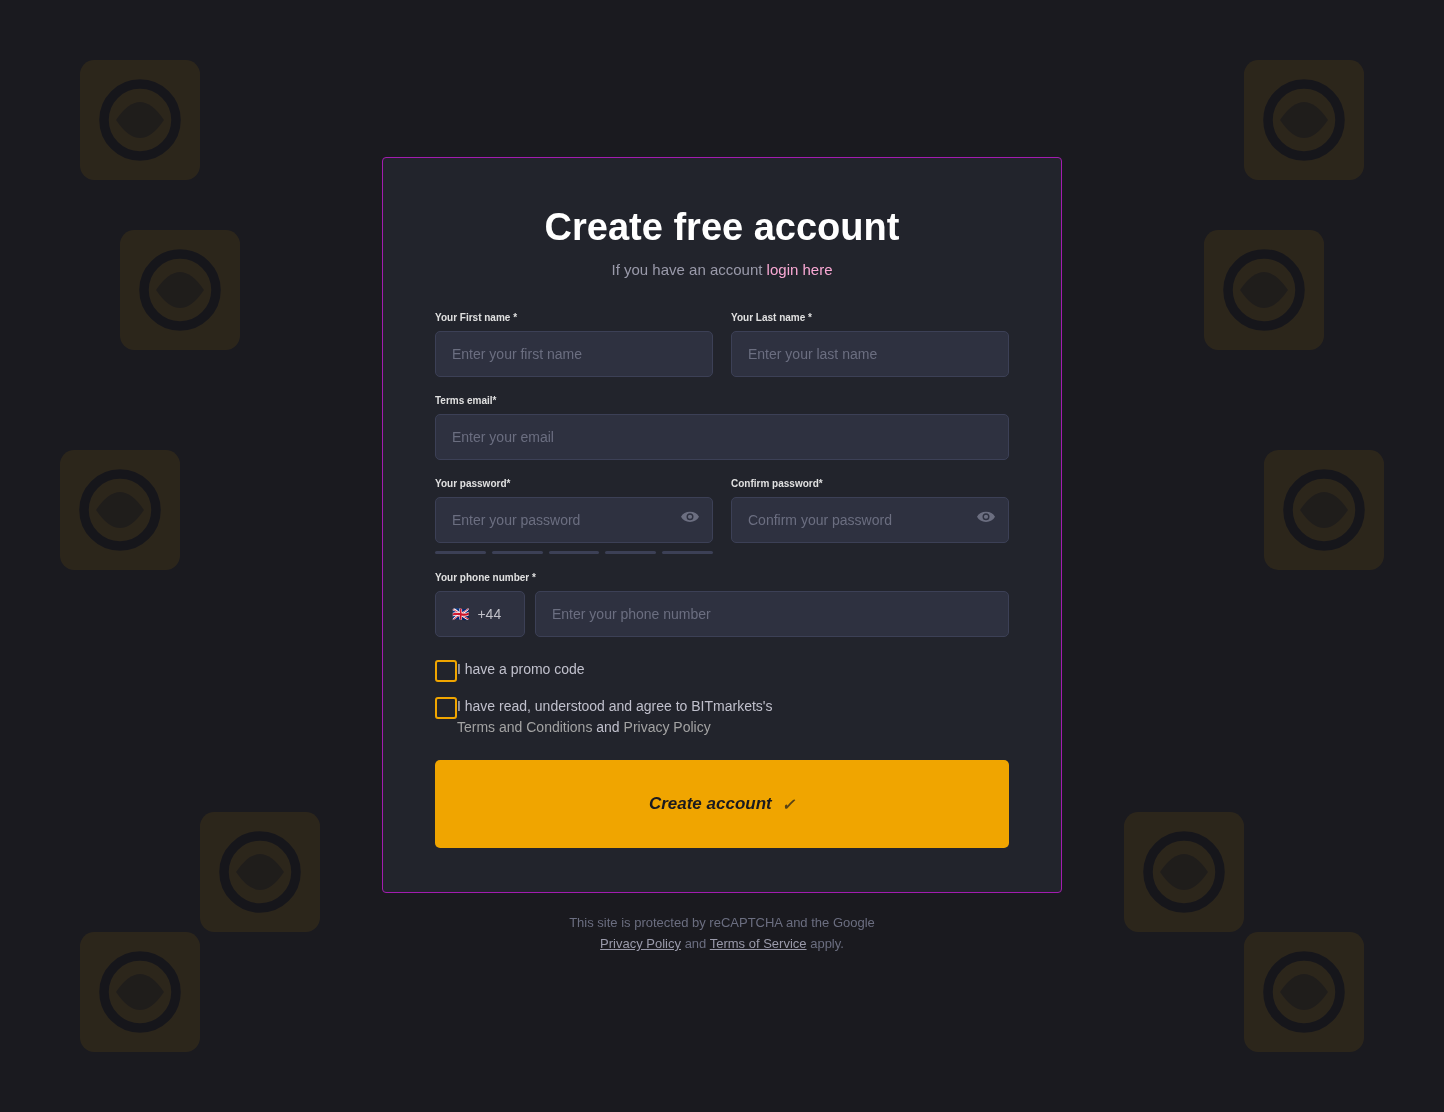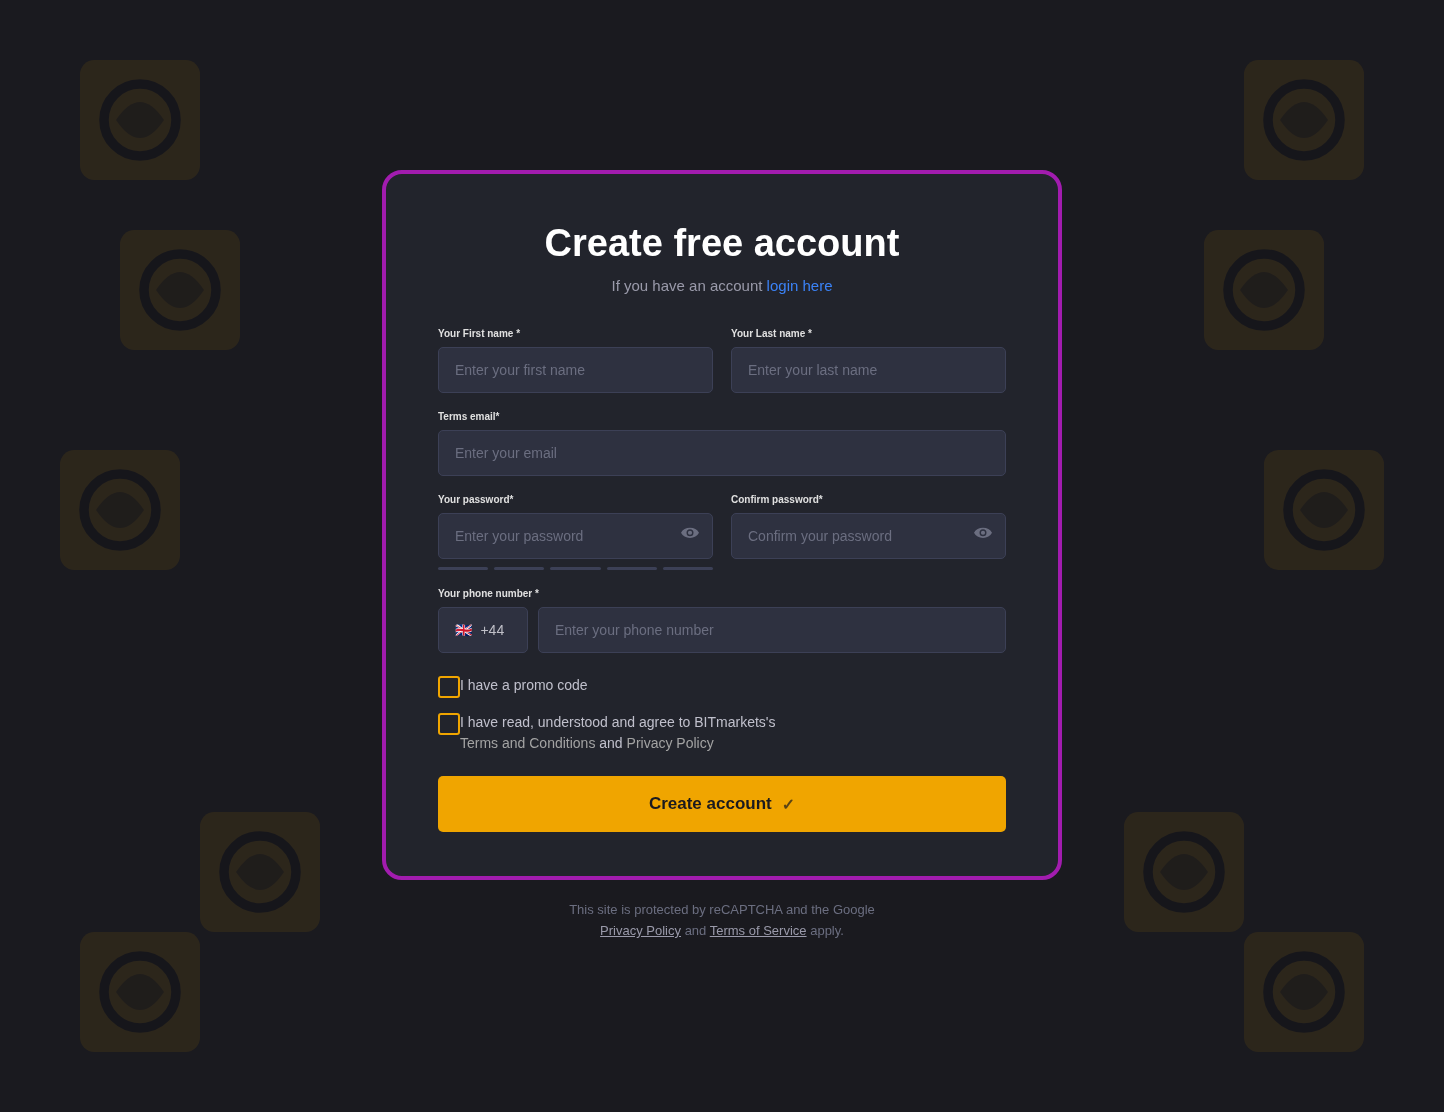--- a/index.html
+++ b/index.html
@@ -35,43 +35,43 @@
     .bg-logo svg {
       width: 100%;
       height: 100%;
     }
 
     
     .card {
       position: relative;
       z-index: 1;
       background-color: #22242c;
-      border: 4px solid #a21caf;
-      border-radius: 20px;
+      border: 1px solid #a21caf;
+      border-radius: 4px;
       width: 680px;
       padding: 48px 52px 44px;
     }
 
     .card-title {
       color: #ffffff;
       font-size: 38px;
       font-weight: 700;
       text-align: center;
       margin-bottom: 12px;
     }
 
     .card-subtitle {
       text-align: center;
       color: #9a9aaa;
       font-size: 15px;
       margin-bottom: 34px;
     }
 
     .card-subtitle a {
-      color: #3b82f6;
+      color: #f9a8d4;
       text-decoration: none;
     }
 
     
     .form-row {
       display: flex;
       gap: 18px;
       margin-bottom: 18px;
     }
 
@@ -210,27 +210,28 @@
 
     
     .create-btn {
       width: 100%;
       background-color: #f0a500;
       color: #1a1a1f;
       border: none;
       border-radius: 5px;
       font-size: 17px;
       font-weight: 600;
-      padding: 18px;
+      padding: 34px;
       cursor: pointer;
       margin-top: 8px;
       display: flex;
       align-items: center;
       justify-content: center;
       gap: 10px;
+      font-style: italic;
     }
 
     
     .footer-text {
       margin-top: 28px;
       text-align: center;
       color: #6b6e80;
       font-size: 13px;
       line-height: 1.6;
     }

